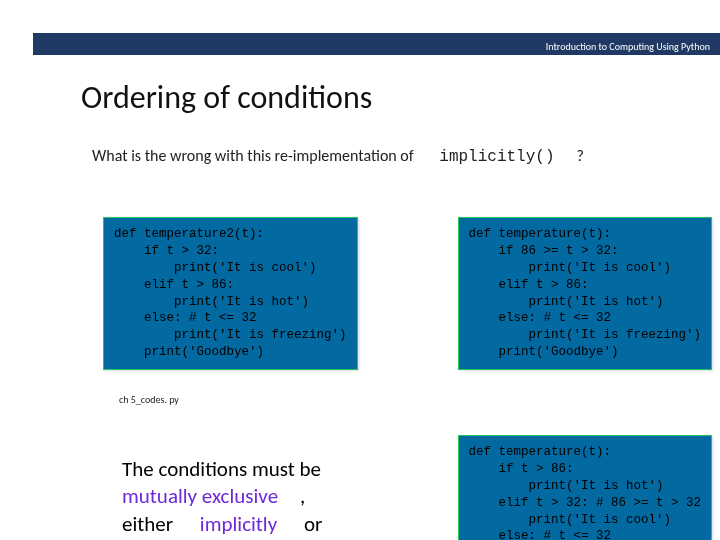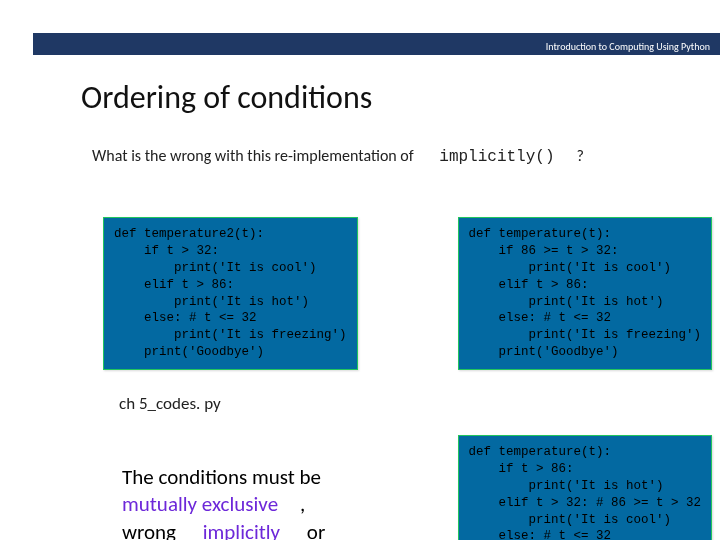--- a/index.html
+++ b/index.html
@@ -16,21 +16,21 @@
     background: #0369a1;
     box-shadow: 1px 1px 2px rgba(0,0,0,0.15);
     padding: 8px 10px;
     font-family: "Courier New", monospace;
     font-size: 12.5px;
     line-height: 1.35;
     white-space: pre;
     color: #000;
     margin-bottom: 10px;
   }
-  .caption { font-size: 17px; color: #222; padding: 2px 0 0 16px; }
+  .caption { font-size: 10px; color: #222; padding: 2px 0 0 16px; }
   .explain { font-size: 21px; color: #000; padding: 28px 0 0 8px; line-height: 1.3; }
   .explain .red { color: #6d28d9; }
 </style>
 </head>
 <body>
 
 <div class="header-bar">
   <span>Introduction to Computing Using Python</span>
 </div>
 
@@ -47,21 +47,21 @@
         print('It is cool')
     elif t &gt; 86:
         print('It is hot')
     else: # t &lt;= 32
         print('It is freezing')
     print('Goodbye')</div>
     <div class="caption">ch 5_codes. py</div>
     <div class="explain">
       <span>The conditions must be</span><br>
       <span class="red">mutually exclusive</span><span>,</span><br>
-      <span>wrong </span><span class="red">implicitly</span><span> or </span><span class="red">implicitly</span>
+      <span>either </span><span class="red">implicitly</span><span> or </span><span class="red">implicitly</span>
     </div>
   </div>
   <div class="col">
     <div class="codebox">def temperature(t):
     if 86 &gt;= t &gt; 32:
         print('It is cool')
     elif t &gt; 86:
         print('It is hot')
     else: # t &lt;= 32
         print('It is freezing')

